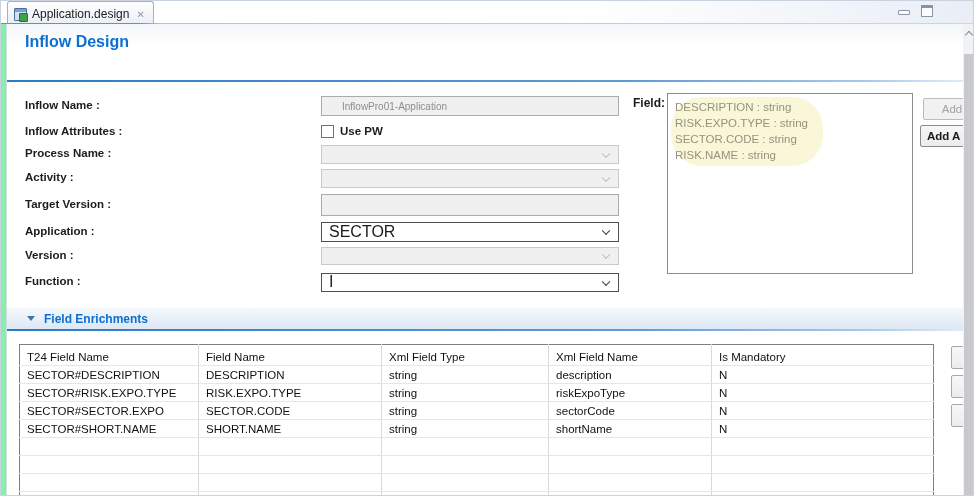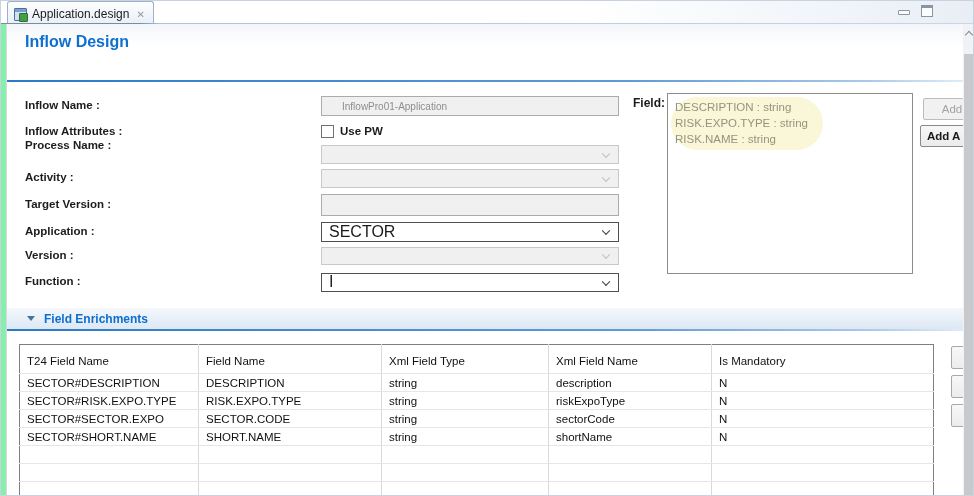--- a/index.html
+++ b/index.html
@@ -65,21 +65,21 @@
   .btn { position:absolute; border:1px solid #8a8a8a; background:linear-gradient(#f7f7f7,#ebebeb);
          border-radius:2px; font-size:11.5px; color:#1a1a1a; font-weight:600; text-align:center;
          line-height:20px; height:22px; font-family:inherit; }
   .btn.disabled { border-color:#bcbcbc; background:#f1f1f1; color:#a2a2a2; font-weight:400; }
   .sbtn { position:absolute; left:950px; width:24px; height:23px; border:1px solid #a8a8a8;
           background:linear-gradient(#f8f8f8,#ececec); border-radius:2px; }
 
   
   .grid-wrap { position:absolute; left:18px; top:343px; width:915px; }
   table.grid { border-collapse:collapse; table-layout:fixed; width:915px; border:1px solid #7f7f7f; background:#fff; }
-  table.grid th { font-weight:400; text-align:left; height:29px; font-size:11.5px; color:#111;
+  table.grid th { font-weight:400; text-align:left; height:21px; font-size:11.5px; color:#111;
                   padding:4px 0 0 7px; border-right:1px solid #d9d9d9; border-bottom:1px solid #e6e6e6;
                   white-space:nowrap; overflow:hidden; }
   table.grid td { height:18px; font-size:11.5px; color:#111; padding:0 0 0 7px;
                   border-right:1px solid #d9d9d9; border-bottom:1px solid #e6e6e6;
                   white-space:nowrap; overflow:hidden; }
   table.grid th:last-child, table.grid td:last-child { border-right:none; }
 
   
   .vscroll { position:absolute; left:962px; top:23px; width:12px; height:473px; background:#f1f2f5; z-index:50; }
   .sb-up { position:absolute; left:0; top:0; width:12px; height:18px; }
@@ -110,21 +110,21 @@
 
   <div class="band-underline" style="top:79px;"></div>
 
   <span class="flabel" style="top:98px;">Inflow Name :</span>
   <input class="tinput ctrl" style="top: 95px; height: 20px;" readonly="" value="InflowPro01-Application">
 
   <span class="flabel" style="top:124px;">Inflow Attributes :</span>
   <span class="cb-box" style="top:124px;"></span>
   <span class="cb-label" style="top:124px;">Use PW</span>
 
-  <span class="flabel" style="top:138px;text-align:center;">Process Name :</span>
+  <span class="flabel" style="top:146px;text-align:center;">Process Name :</span>
   <div class="sel" style="top:144px; height:19px;">
     <span></span>
     <span class="chev"></span>
   </div>
 
   <span class="flabel" style="top:170px;">Activity :</span>
   <div class="sel" style="top:168px; height:19px;">
     <span></span>
     <span class="chev"></span>
   </div>
@@ -148,20 +148,21 @@
   <div class="sel enabled" style="top:272px; height:19px;">
     <span>I</span>
     <span class="chev"></span>
   </div>
 
   <span class="field-label">Field:</span>
   <div class="listbox">
     <div class="lb-sel" style="background:#faf6d8;border-radius:31px;">
       <div class="lb-item">DESCRIPTION : string</div>
       <div class="lb-item">RISK.EXPO.TYPE : string</div>
+      <div class="lb-item">SECTOR.CODE : string</div>
       <div class="lb-item">RISK.NAME : string</div>
     </div>
   </div>
 
   <button class="btn disabled" style="left:922px; top:97px; width:58px;">Add</button>
   <button class="btn" style="left:919px; top:124px; width:64px; text-align:left; padding-left:6px;">Add A</button>
 
   <div class="band second" style="top:307px;">
     <span class="tri"></span>
     <span class="band-title">Field Enrichments</span>

